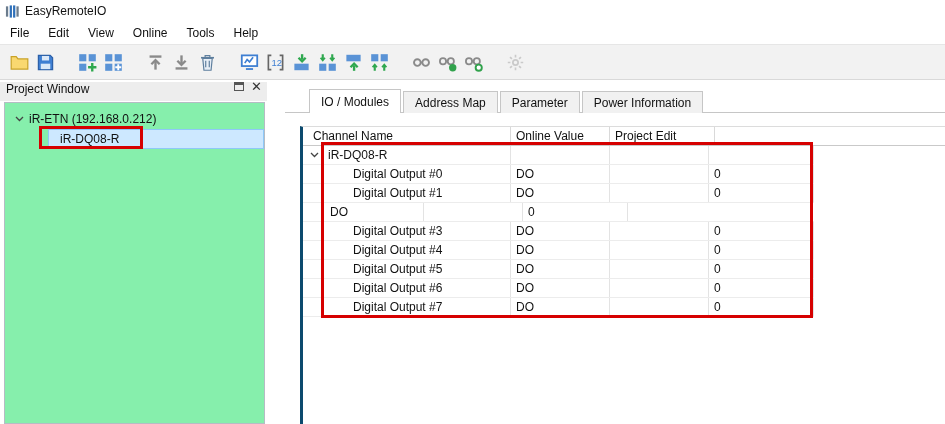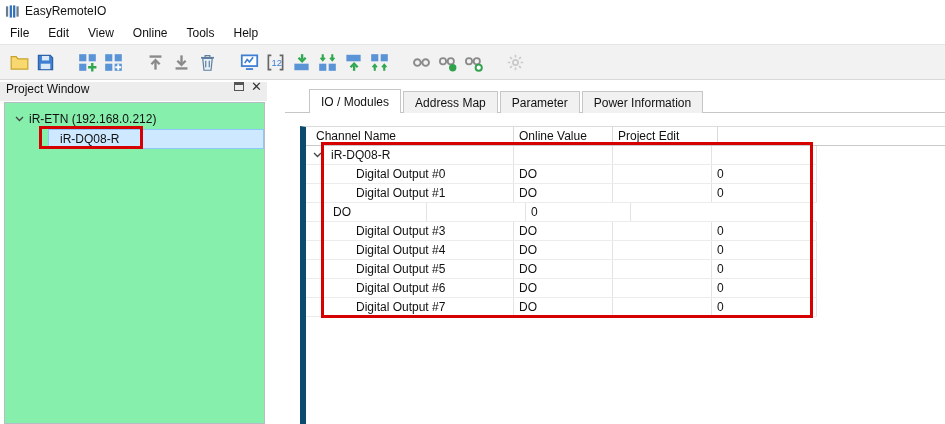--- a/index.html
+++ b/index.html
@@ -49,21 +49,21 @@
   .right-panel { position: absolute; left: 285px; top: 0; right: 0; bottom: 0; }
   .tab-bar { position: absolute; left: 10px; top: 9px; display: flex; align-items: flex-end; z-index: 2; padding-left: 14px; }
   .tab { padding: 4px 11px; border: 1px solid #c6c6c6; border-bottom: none; background: #f1f1f1;
          margin-right: 2px; height: 22px; white-space: nowrap; cursor: pointer; }
   .tab.active { background: #fff; height: 24px; padding-top: 5px; }
   .tab-content { position: absolute; left: 0; right: 0; top: 32px; bottom: 0;
                  border-top: 1px solid #c6c6c6; background: #fff; }
 
   
   .table { position: absolute; left: 15px; top: 13px; right: 0; bottom: 0;
-           border-top: 1px solid #dcdcdc; border-left: 6px solid #0c4a6e; }
+           border-top: 1px solid #dcdcdc; border-left: 3px solid #0c4a6e; }
   .thead { display: flex; height: 19px; border-bottom: 1px solid #c9c9c9; background: #fff; }
   .th { padding-left: 5px; display: flex; align-items: center; border-right: 1px solid #d9d9d9; height: 100%; }
   .th.c0 { width: 208px; padding-left: 10px; }
   .th.c1 { width: 99px; } .th.c2 { width: 99px; } .th.c3 { width: 105px; }
   .th.filler { flex: 1; border-right: none; }
   .trow { display: flex; height: 19px; border-bottom: 1px solid #ececec; width: 511px; background: #fff; }
   .cell { display: flex; align-items: center; border-right: 1px solid #e3e3e3; height: 100%;
           overflow: hidden; white-space: nowrap; }
   .cell.gutter { width: 22px; border-right: none; justify-content: center; }
   .cell.c-name { width: 186px; padding-left: 3px; }

